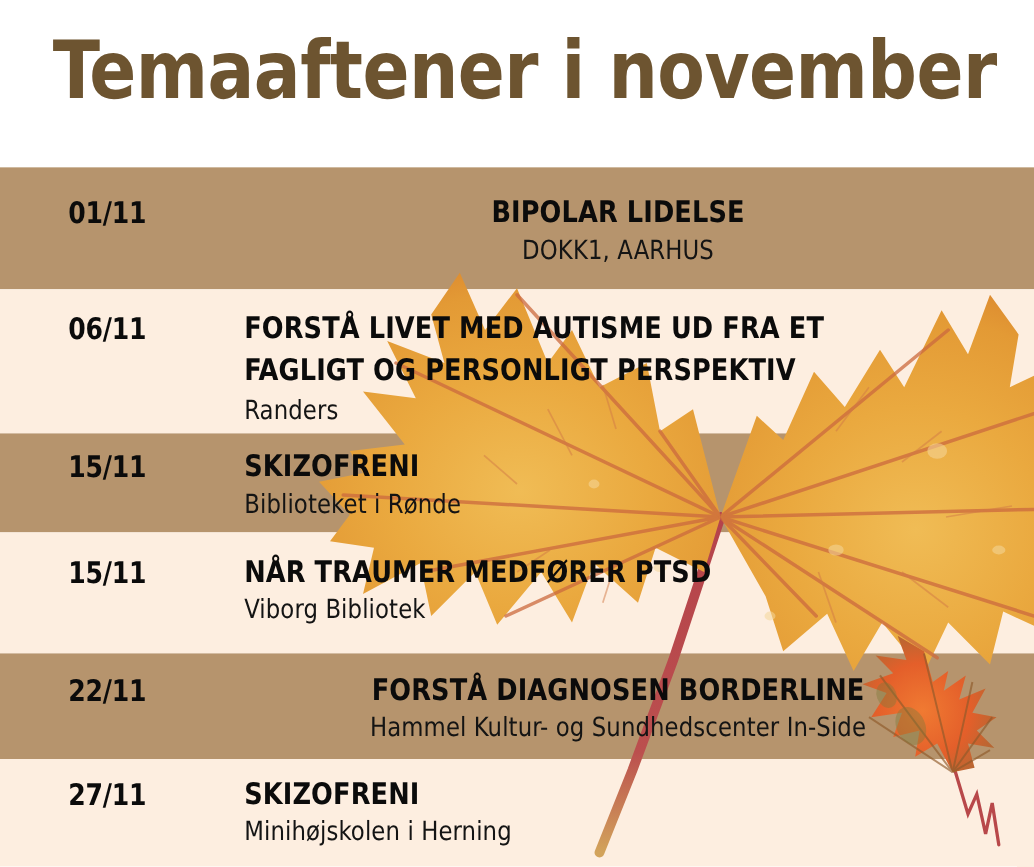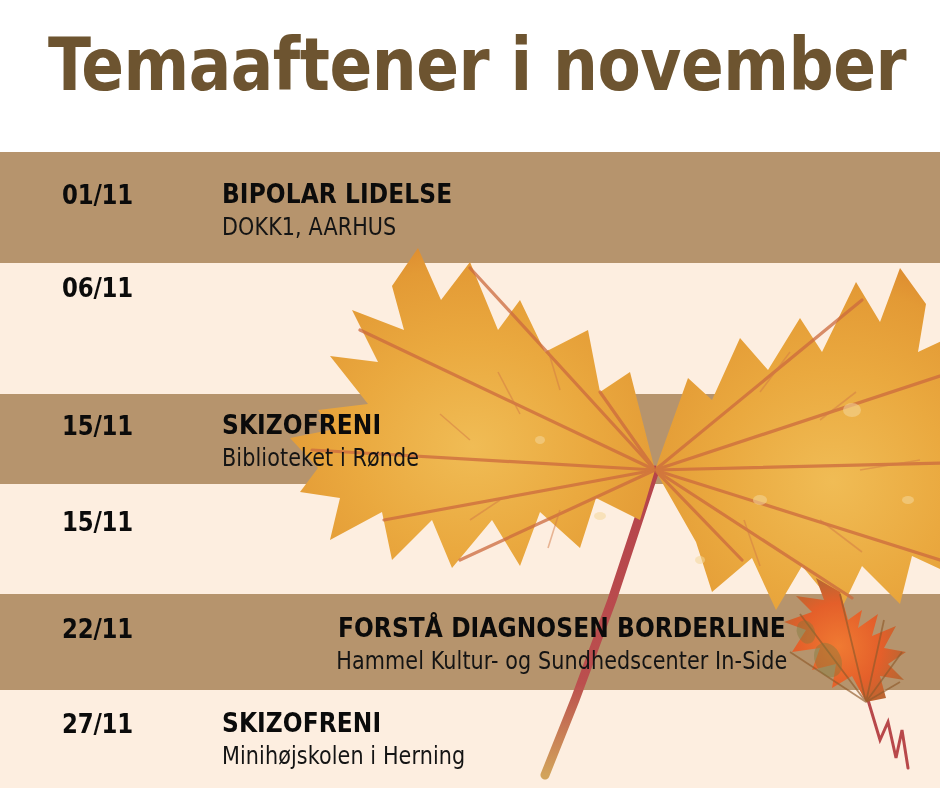--- a/index.html
+++ b/index.html
@@ -178,40 +178,49 @@
   </div>
 
   <div class="header">
     <div class="poster-title">Temaaftener i november</div>
   </div>
 
   <div class="rows">
 
     <div class="row" style="top:152px;height:111px;border-radius:11px;">
       <div class="date" style="top:28px;">01/11</div>
-      <div class="body" style="top:25px;">
+      <div class="body" style="top:25px;text-align:center;">
         <div class="ev-title">BIPOLAR LIDELSE</div>
         <div class="ev-place">DOKK1, AARHUS</div>
       </div>
     </div>
 
-    <div class="row tall" style="top:249px;height:131px;text-decoration:underline;">
+    <div class="row tall" style="top:261px;height:131px;text-decoration:underline;">
       <div class="date" style="top:24px;">06/11</div>
+      <div class="body" style="top:19px;">
+        <div class="ev-title">FORSTÅ LIVET MED AUTISME UD FRA ET
+FAGLIGT OG PERSONLIGT PERSPEKTIV</div>
+        <div class="ev-place">Randers</div>
+      </div>
     </div>
 
     <div class="row" style="top:394px;height:90px;">
       <div class="date" style="top:17px;">15/11</div>
       <div class="body" style="top:14px;">
         <div class="ev-title">SKIZOFRENI</div>
         <div class="ev-place">Biblioteket i Rønde</div>
       </div>
     </div>
 
     <div class="row" style="top:484px;height:110px;">
       <div class="date" style="top:23px;">15/11</div>
+      <div class="body" style="top:20px;">
+        <div class="ev-title">NÅR TRAUMER MEDFØRER PTSD</div>
+        <div class="ev-place">Viborg Bibliotek</div>
+      </div>
     </div>
 
     <div class="row" style="top:594px;height:96px;">
       <div class="date" style="top:20px;">22/11</div>
       <div class="body" style="top:17px;text-align:center;">
         <div class="ev-title">FORSTÅ DIAGNOSEN BORDERLINE</div>
         <div class="ev-place">Hammel Kultur- og Sundhedscenter In-Side</div>
       </div>
     </div>
 

